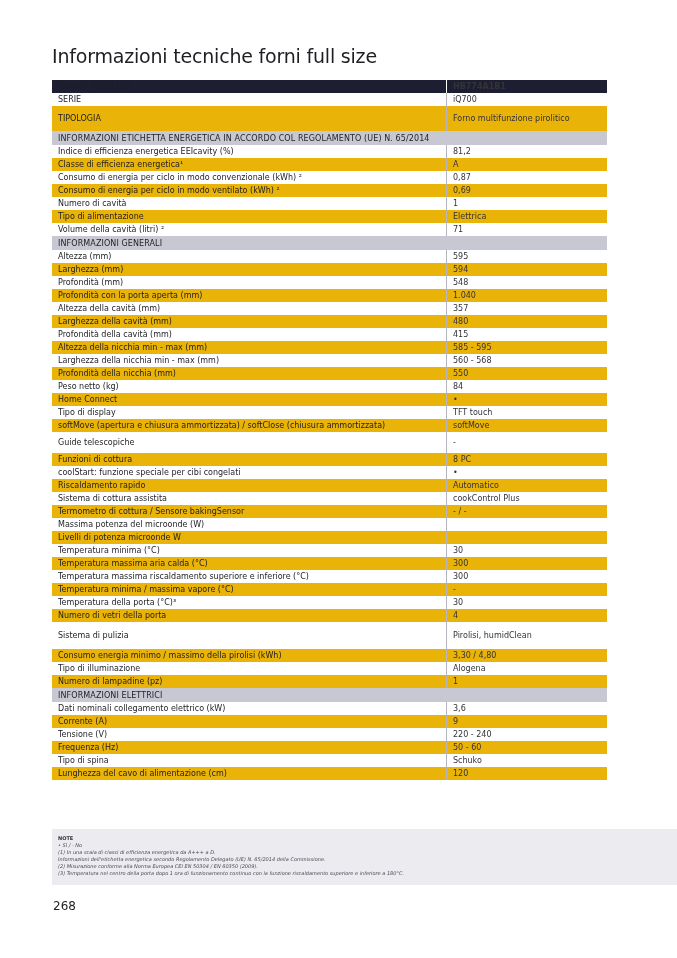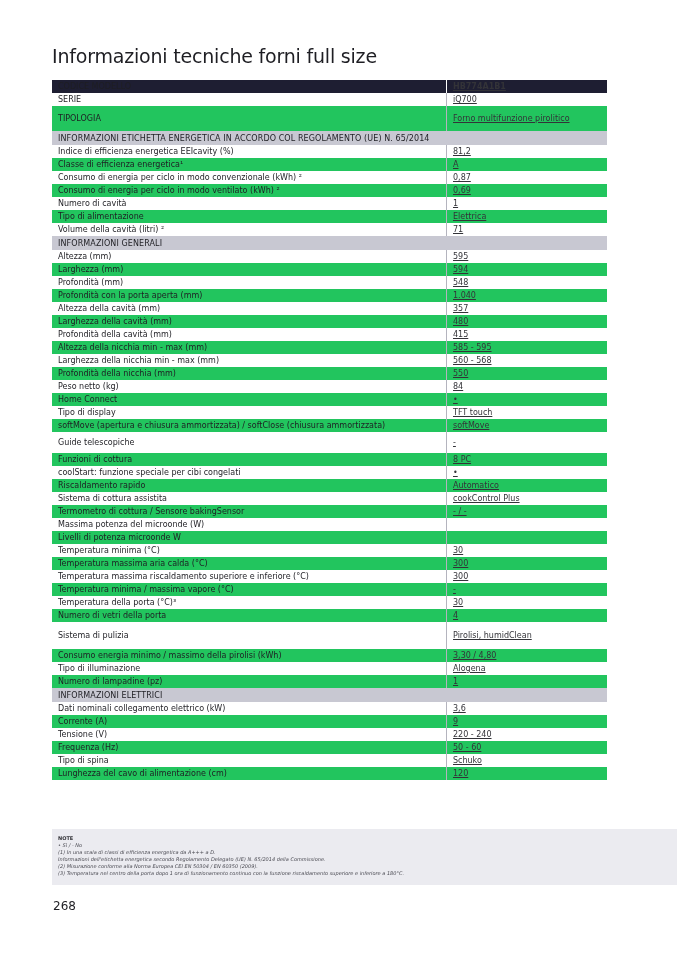--- a/index.html
+++ b/index.html
@@ -3,28 +3,28 @@
   <meta charset="utf-8">
   <style>
     html, body { margin: 0; padding: 0; background: #ffffff; }
     body { width: 677px; height: 958px; position: relative; overflow: hidden;
            font-family: "DejaVu Sans", "Liberation Sans", sans-serif; color: #1e1e23; }
     .title { position: absolute; left: 52px; top: 45px; font-size: 19px; font-weight: normal;
              letter-spacing: -0.2px; color: #1e1e23; margin: 0; }
     .spec-table { position: absolute; left: 52px; top: 80px; width: 555px; border-collapse: collapse; table-layout: fixed; }
     .spec-table td { font-size: 8px; padding: 0 6px; vertical-align: middle; white-space: nowrap; overflow: hidden; }
     .spec-table td.lbl { font-weight: normal; color: #1e1e23; width: 382px; }
-    .spec-table td.val { color: #333338; border-left: 1px solid #b4b4be; text-decoration: underline; }
+    .spec-table td.val { color: #333338; border-left: 1px solid #b4b4be; }
     tr.hdr td { background: #1e1e32; color: #ffffff; font-weight: bold; height: 13px; }
     tr.hdr td.val { border-left: 1px solid #ffffff; }
     tr.sec td { background: #c8c8d2; color: #ffffff; font-weight: normal; height: 14px; letter-spacing: 0.1px; }
     tr.sec td.val { border-left: none; }
     tr.row td { height: 13px; }
     tr.row.odd td { background: #ffffff; }
-    tr.row.even td { background: #22c55e; }
+    tr.row.even td { background: #eab308; }
     tr.row.tall td { height: 25px; }
     tr.row.mid td { height: 21px; }
     tr.row.xtall td { height: 27px; }
     .notes { position: absolute; left: 52px; top: 829px; width: 625px; height: 56px; background: #ebebf0;
              font-size: 5px; color: #4a4a52; padding: 6px 6px 0 6px; box-sizing: border-box; line-height: 7px; }
     .notes .notes-title { font-weight: bold; font-style: normal; color: #333338; }
     .notes .note-line { font-style: italic; display: block; }
     .page-number { position: absolute; left: 53px; top: 899px; font-size: 12px; color: #1e1e23; }
   </style>
 </head>

